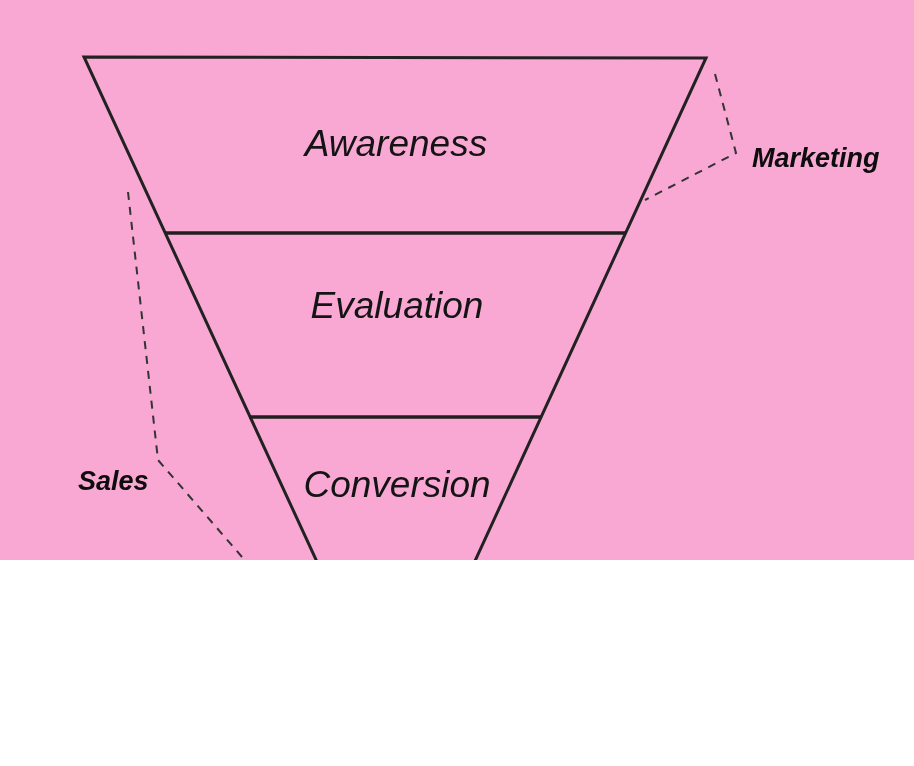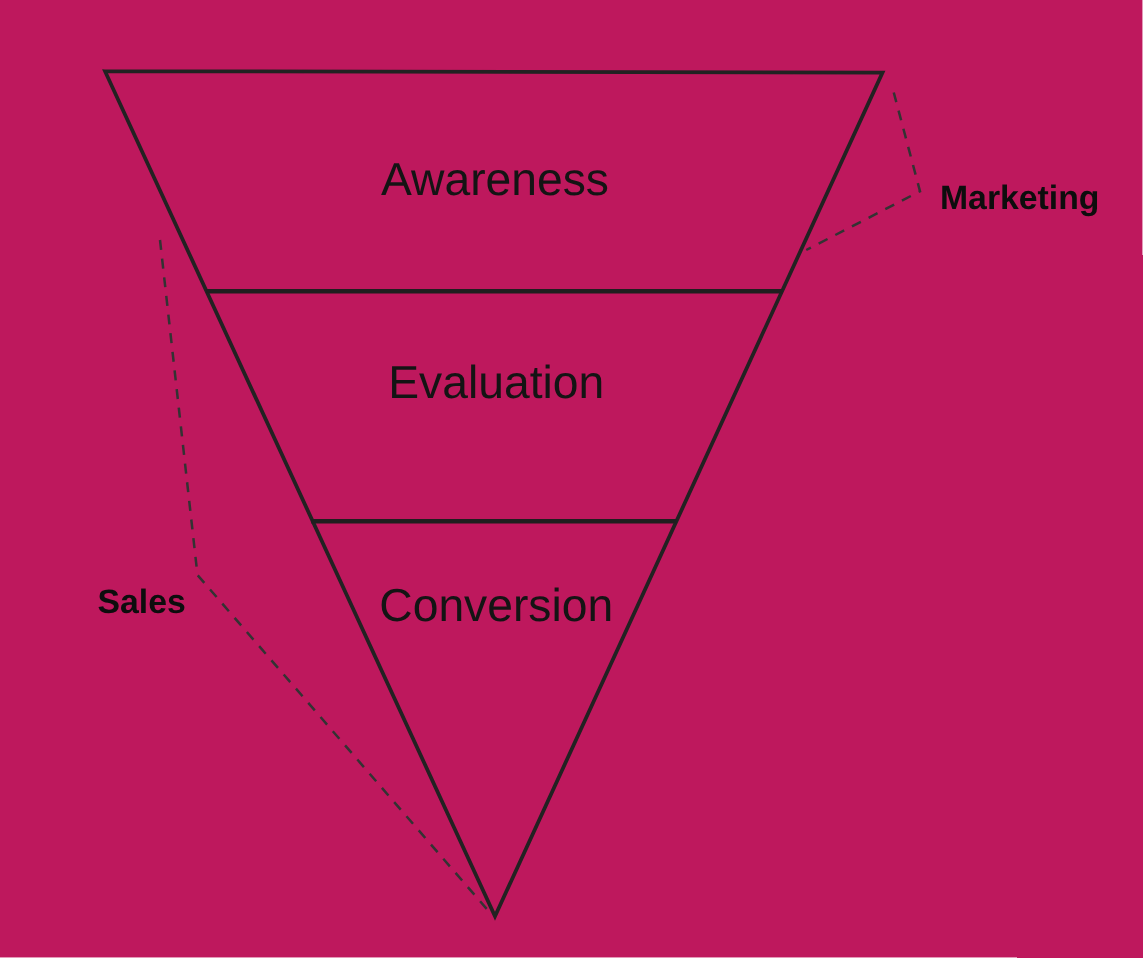--- a/index.html
+++ b/index.html
@@ -3,24 +3,25 @@
 <meta charset="utf-8">
 <style>
   html, body {
     margin: 0;
     padding: 0;
     background: #ffffff;
   }
   .canvas {
     position: relative;
     width: 914px;
-    height: 766px;
-    background: #be185d;
+    height: 560px;
+    background: #f9a8d4;
     overflow: hidden;
     font-family: "Liberation Sans", sans-serif;
+    font-style: italic;
   }
   svg { display: block; }
   .stage-label {
     font-family: "Liberation Sans", sans-serif;
     font-size: 37px;
     font-weight: 400;
     fill: #141414;
   }
   .side-label {
     font-family: "Liberation Sans", sans-serif;

